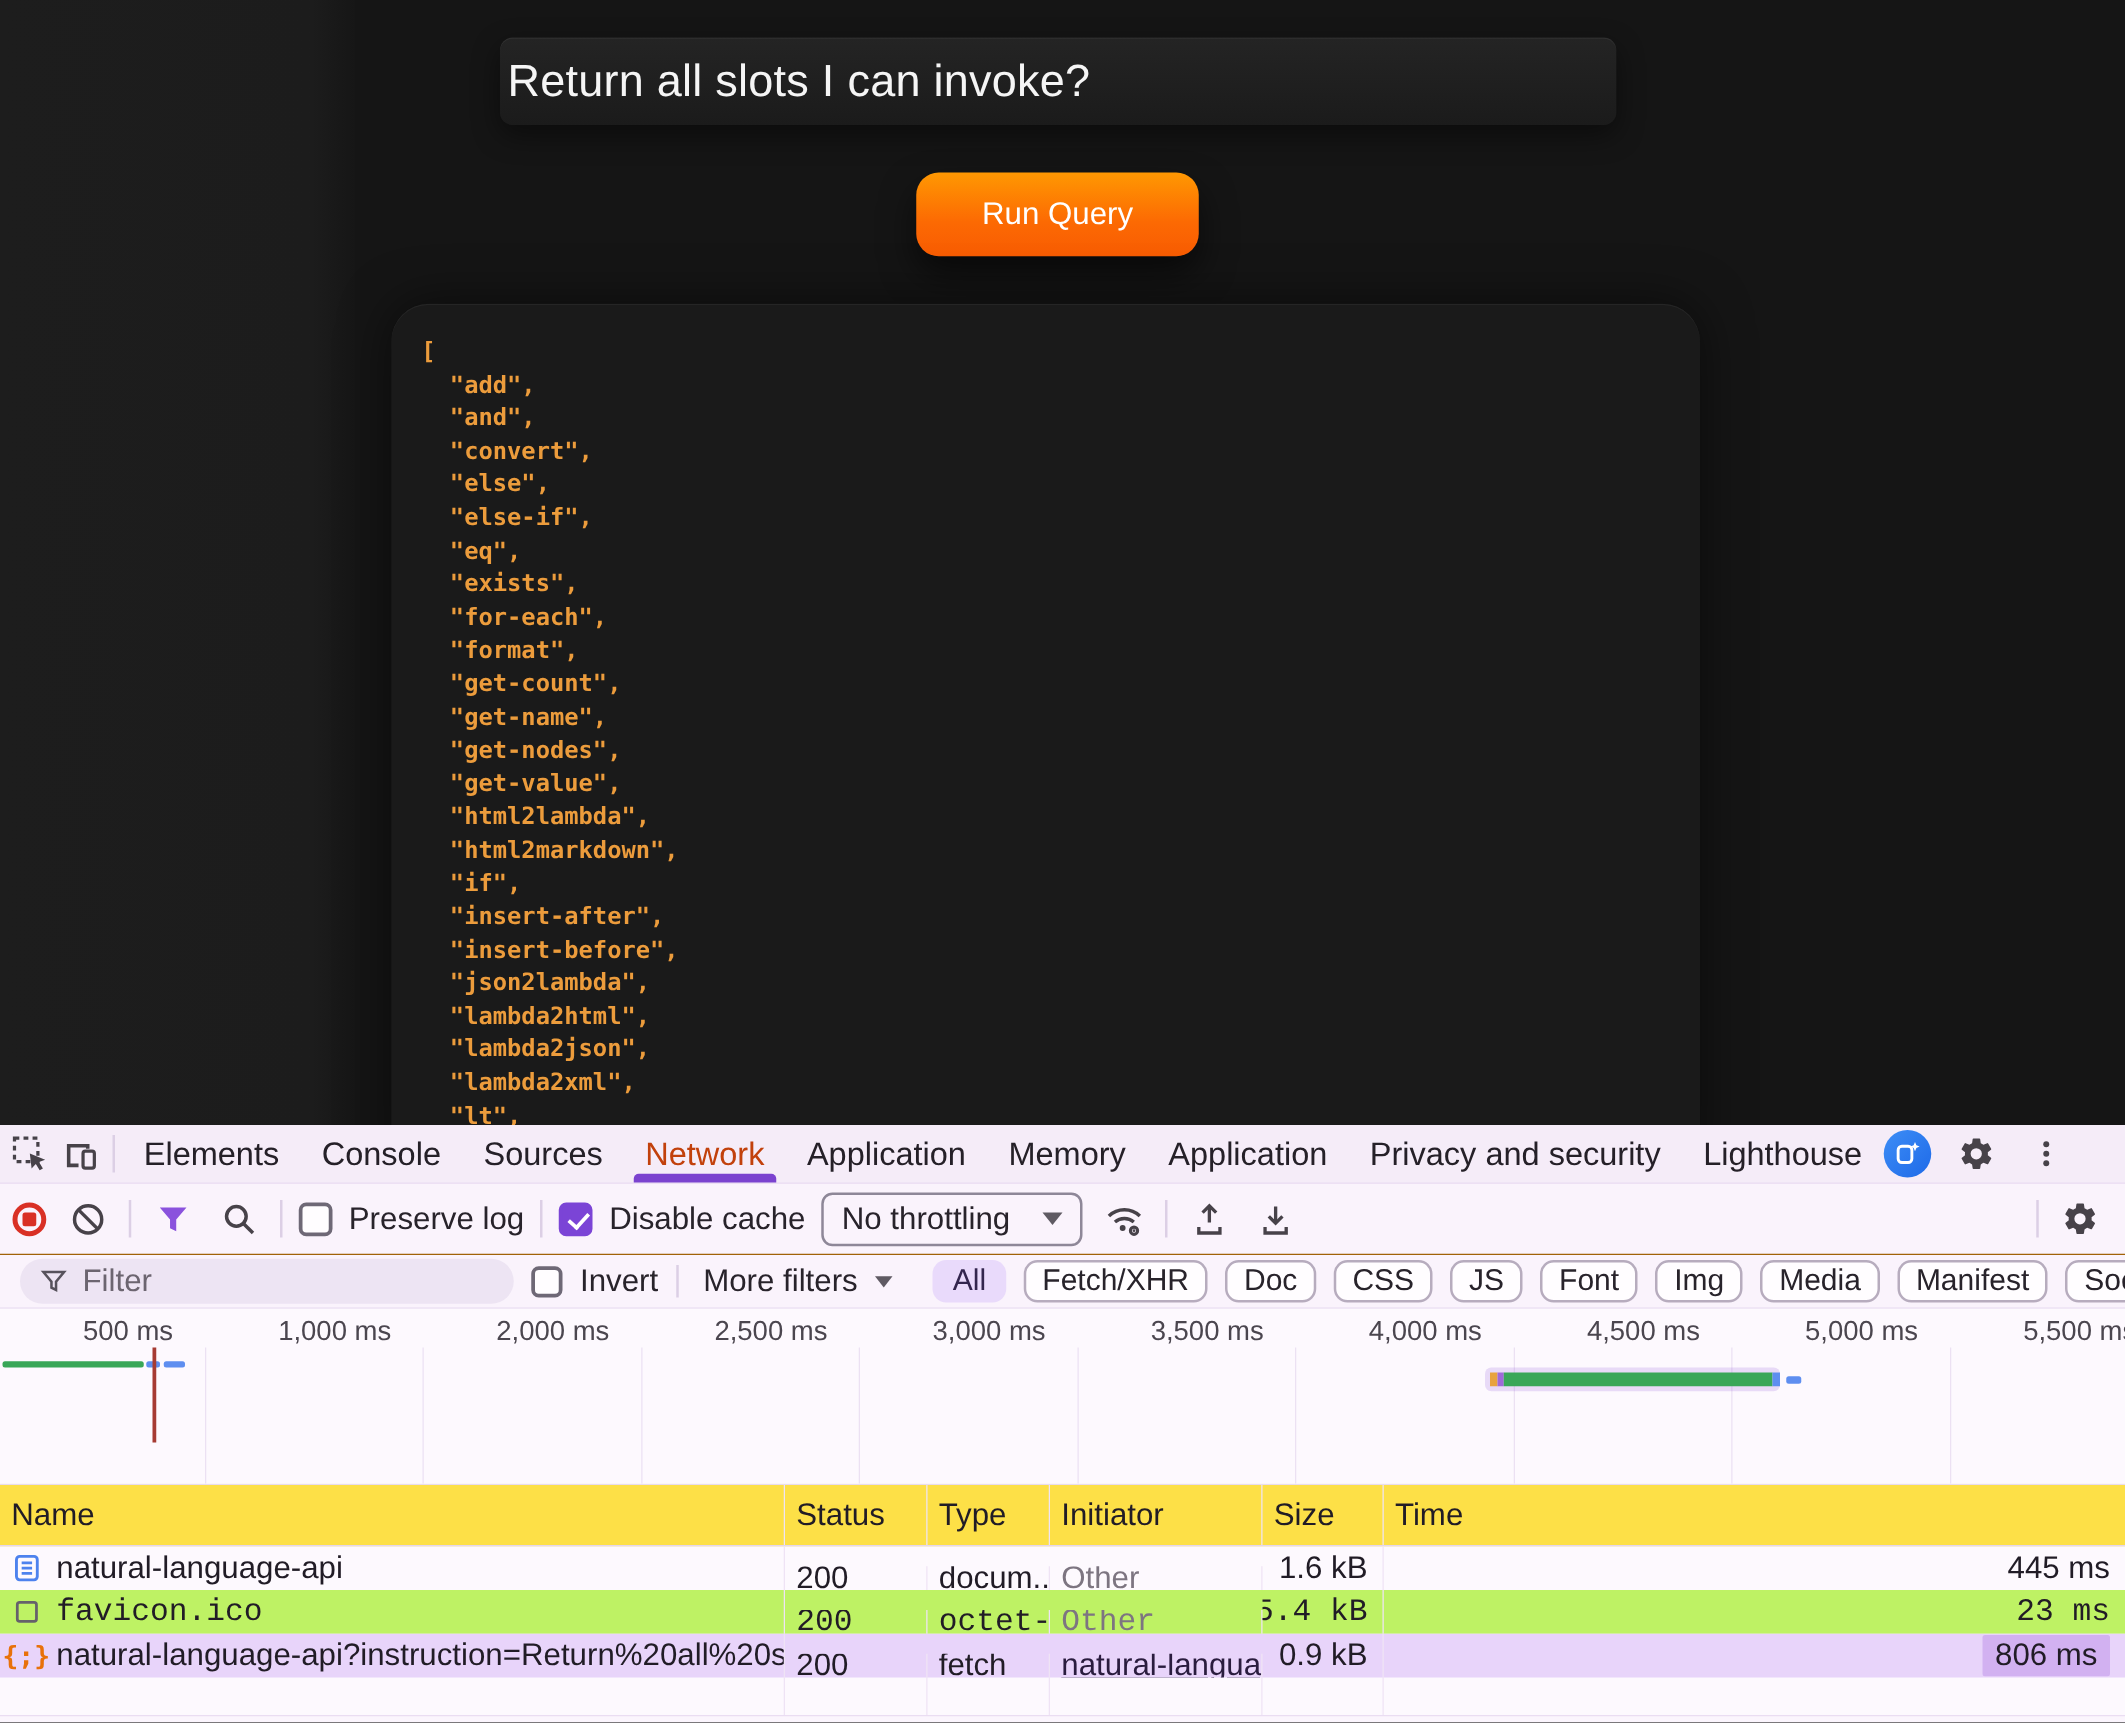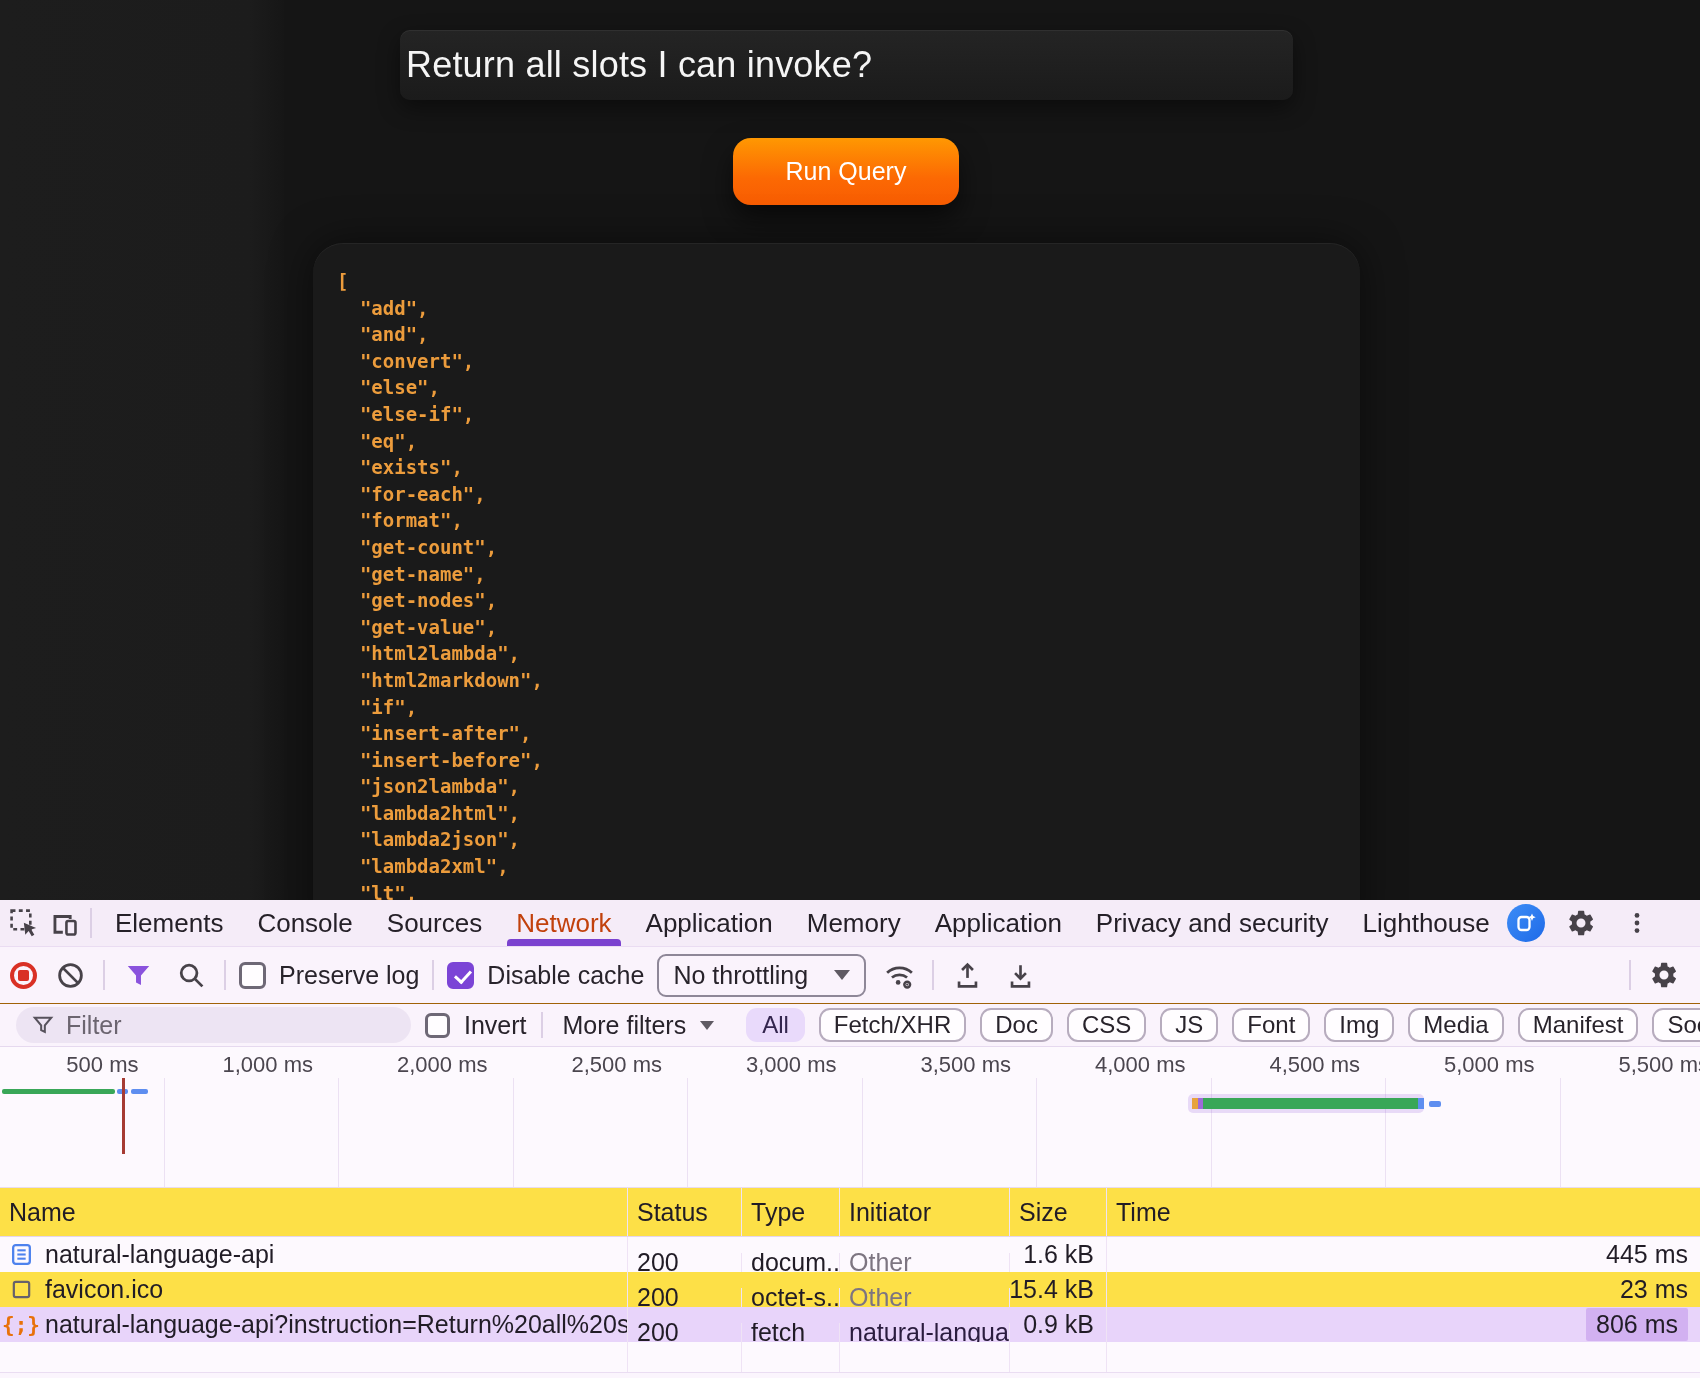--- a/index.html
+++ b/index.html
@@ -87,21 +87,21 @@
   .bar { position:absolute; }
   .red-line { position:absolute; left:122px; top:31px; width:3px; height:76px; background:#a63b33; }
 
   
   .grid-row { display:grid; grid-template-columns:628px 114px 98px 170px 97px 1fr; }
   .cell { border-right:1px solid #efe3f5; display:flex; align-items:center; overflow:hidden; white-space:nowrap; }
   .cell:last-child { border-right:none; }
   .dt-thead { height:50px; background:#fde047; border-top:1px solid #e8dcef; border-bottom:1px solid #e4d6ee; }
   .dt-thead .cell { padding-left:9px; font-size:25px; color:#211c26; }
   .nrow { height:35px; font-size:25px; color:#211c26; }
-  .nrow.alt { background:#fde047; }
+  .nrow.alt { background:#bef264;font-family:Liberation Mono, monospace; }
   .nrow.selected { background:#e8d4fa; }
   .c-name { padding-left:8px; gap:11px; }
   .c-pad { padding-left:9px;margin-top:16px; }
   .c-right { justify-content:flex-end; padding-right:12px; }
   .gray { color:#7d7581; }
   .link { color:#2a1c3e; text-decoration:underline; }
   .time-chip { background:#d2b1f1; padding:2px 10px; border-radius:2px; }
   .ric { display:inline-flex; width:26px; height:26px; align-items:center; justify-content:center; flex:none; }
   .fetch-glyph { font-family:"DejaVu Sans Mono",monospace; font-size:21px; font-weight:bold; color:#e8710a; }
   .dt-filler { height:30px; }

